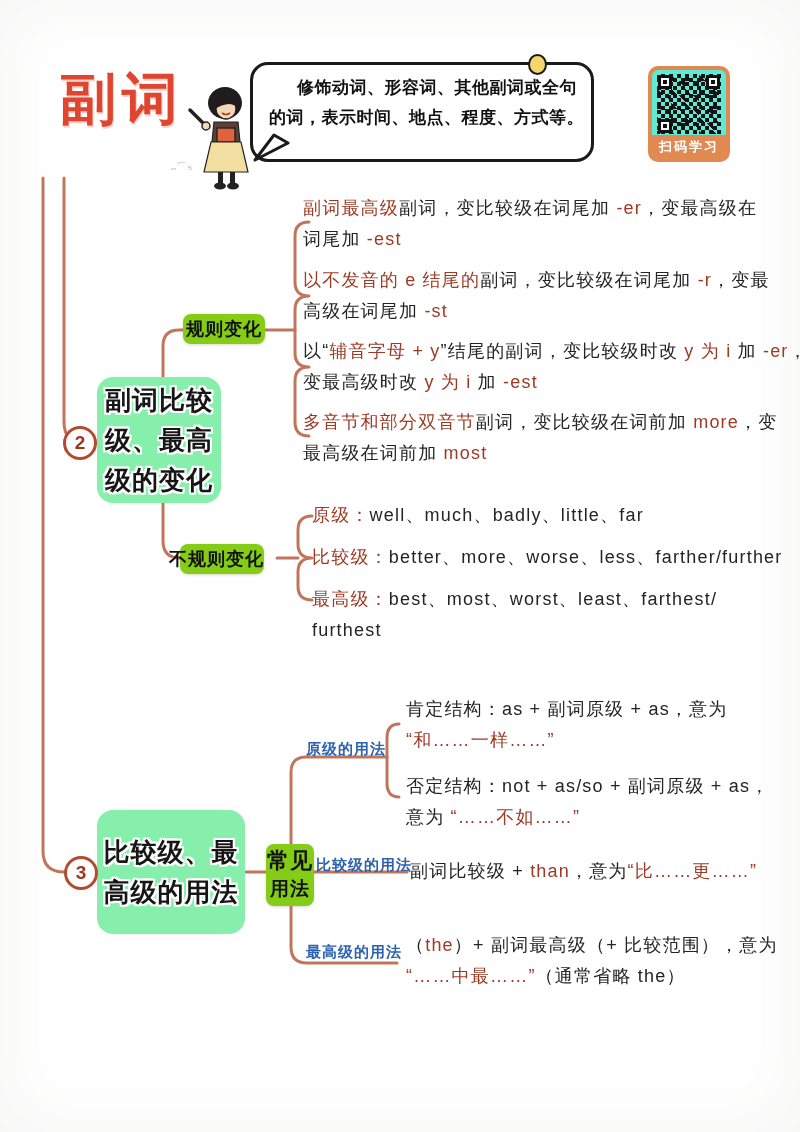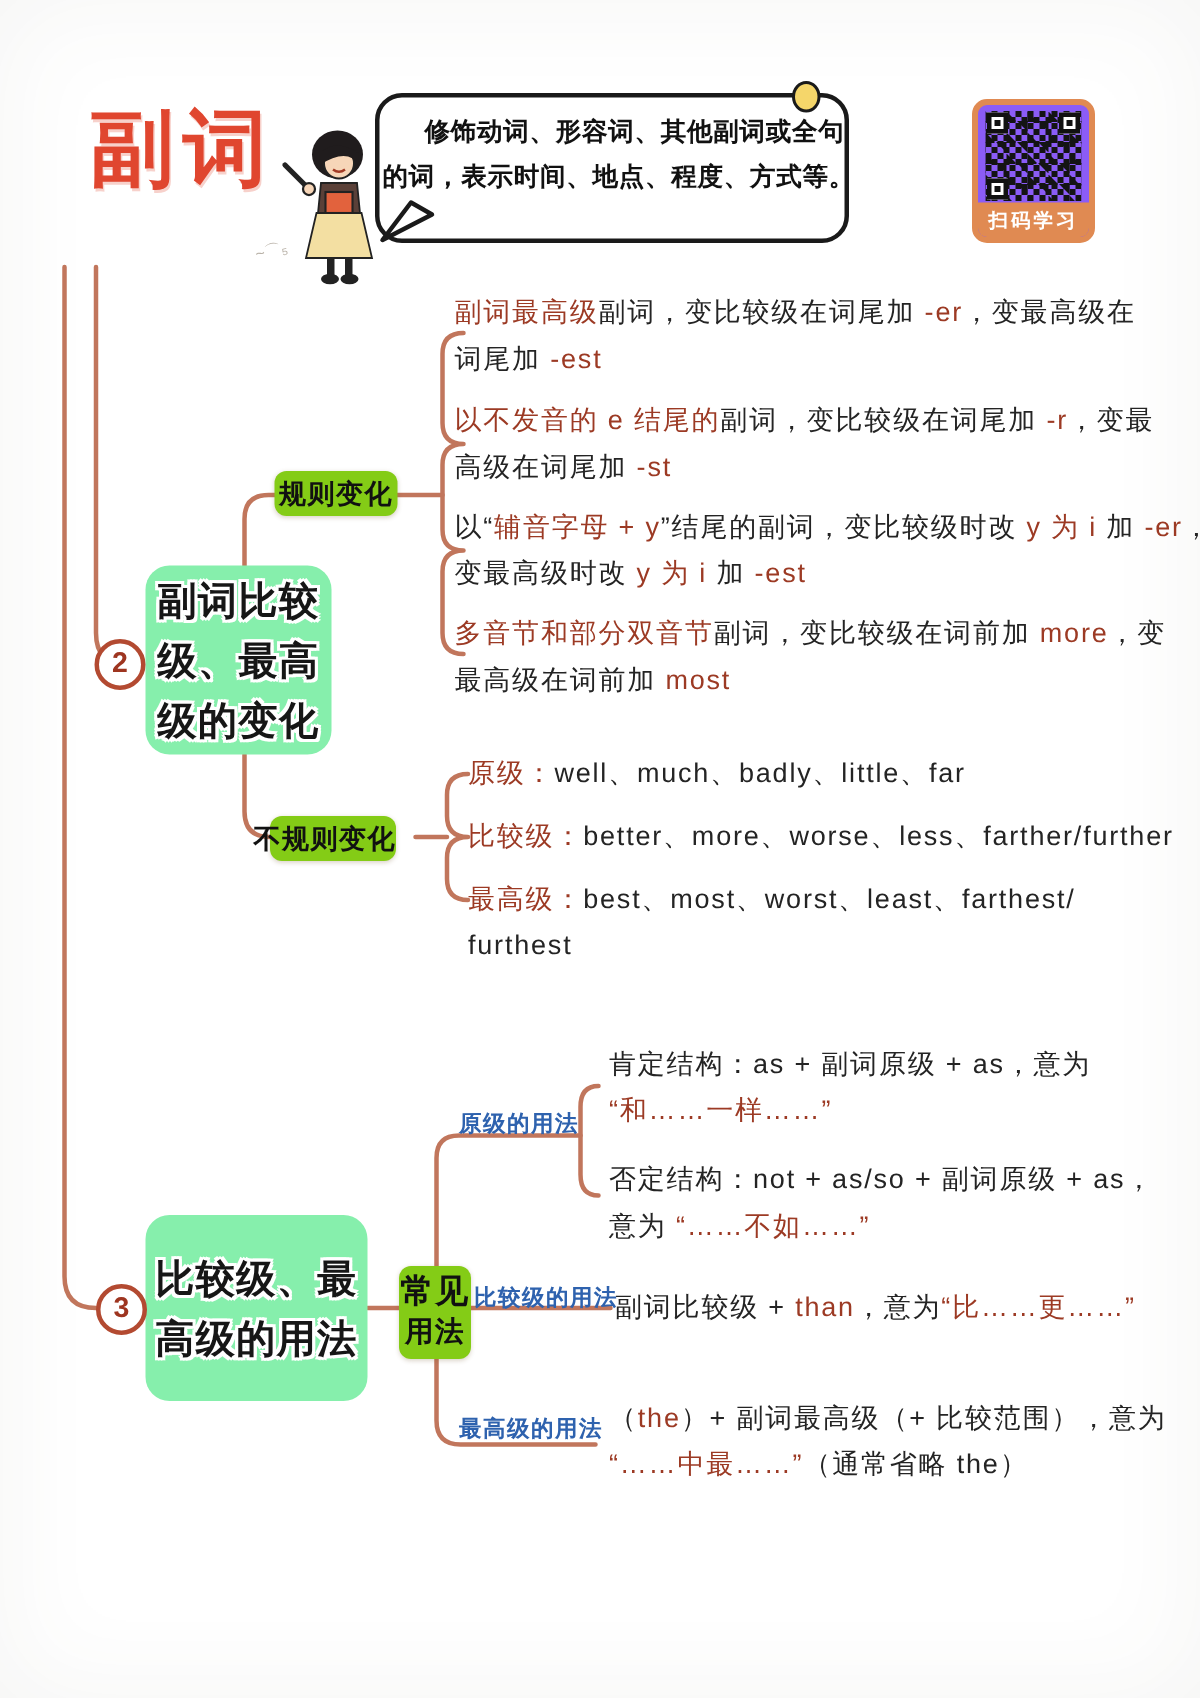--- a/index.html
+++ b/index.html
@@ -6,29 +6,29 @@
   .page{position:relative;width:800px;height:1132px;background:#fff;overflow:hidden;
         font-family:"Liberation Sans","DejaVu Sans",sans-serif;
         box-shadow:inset 0 0 70px rgba(90,80,70,.06);}
   svg.connectors{position:absolute;left:0;top:0;width:800px;height:1132px;}
   .conn{fill:none;stroke:#c1765c;stroke-width:3;stroke-linecap:round;stroke-linejoin:round;}
 
   .page-title{position:absolute;left:60px;top:62px;font-size:56px;font-weight:bold;
         color:#e0462f;letter-spacing:6px;text-shadow:1px 2px 0 rgba(224,70,47,.25);}
 
   .bubble{position:absolute;left:250px;top:62px;width:306px;height:78px;background:#fff;
-        border:3px solid #1a1a1a;border-radius:18px;padding:8px 2px;box-sizing:content-box;}
+        border:3px solid #1a1a1a;border-radius:18px;padding:8px 16px;box-sizing:content-box;}
   .bubble .bl{font-size:17px;font-weight:bold;color:#111;line-height:30px;letter-spacing:.5px;white-space:nowrap;}
   .bubble .bl.first{padding-left:28px;}
   .bubble-tail{position:absolute;left:252px;top:132px;}
   .bulb{position:absolute;left:528px;top:54px;width:15px;height:17px;border-radius:50%;
         background:#f5d66a;border:2px solid #1a1a1a;}
 
   .qr{position:absolute;left:648px;top:66px;width:82px;height:96px;border:4px solid #e08a52;
-      border-radius:10px;background:#8b5cf6;overflow:hidden;box-sizing:border-box;padding-left:44px;}
+      border-radius:10px;background:#5eead4;overflow:hidden;box-sizing:border-box;padding-left:44px;}
   .qr-img{position:absolute;left:5px;top:4px;width:64px;height:60px;
       background-image:
         repeating-conic-gradient(#141414 0% 25%, transparent 0% 50%),
         repeating-conic-gradient(transparent 0% 25%, #141414 0% 37%, transparent 0% 50%);
       background-size:8px 8px,14px 14px;}
   .finder{position:absolute;width:14px;height:14px;border:3px solid #111;background:#fff;box-sizing:border-box;}
   .finder::after{content:"";position:absolute;left:2px;top:2px;width:4px;height:4px;background:#111;}
   .qr-label{position:absolute;left:0;bottom:0;width:100%;height:23px;background:#e08a52;color:#fff;
       font-size:13px;font-weight:bold;letter-spacing:2px;text-align:center;line-height:23px;}
 

